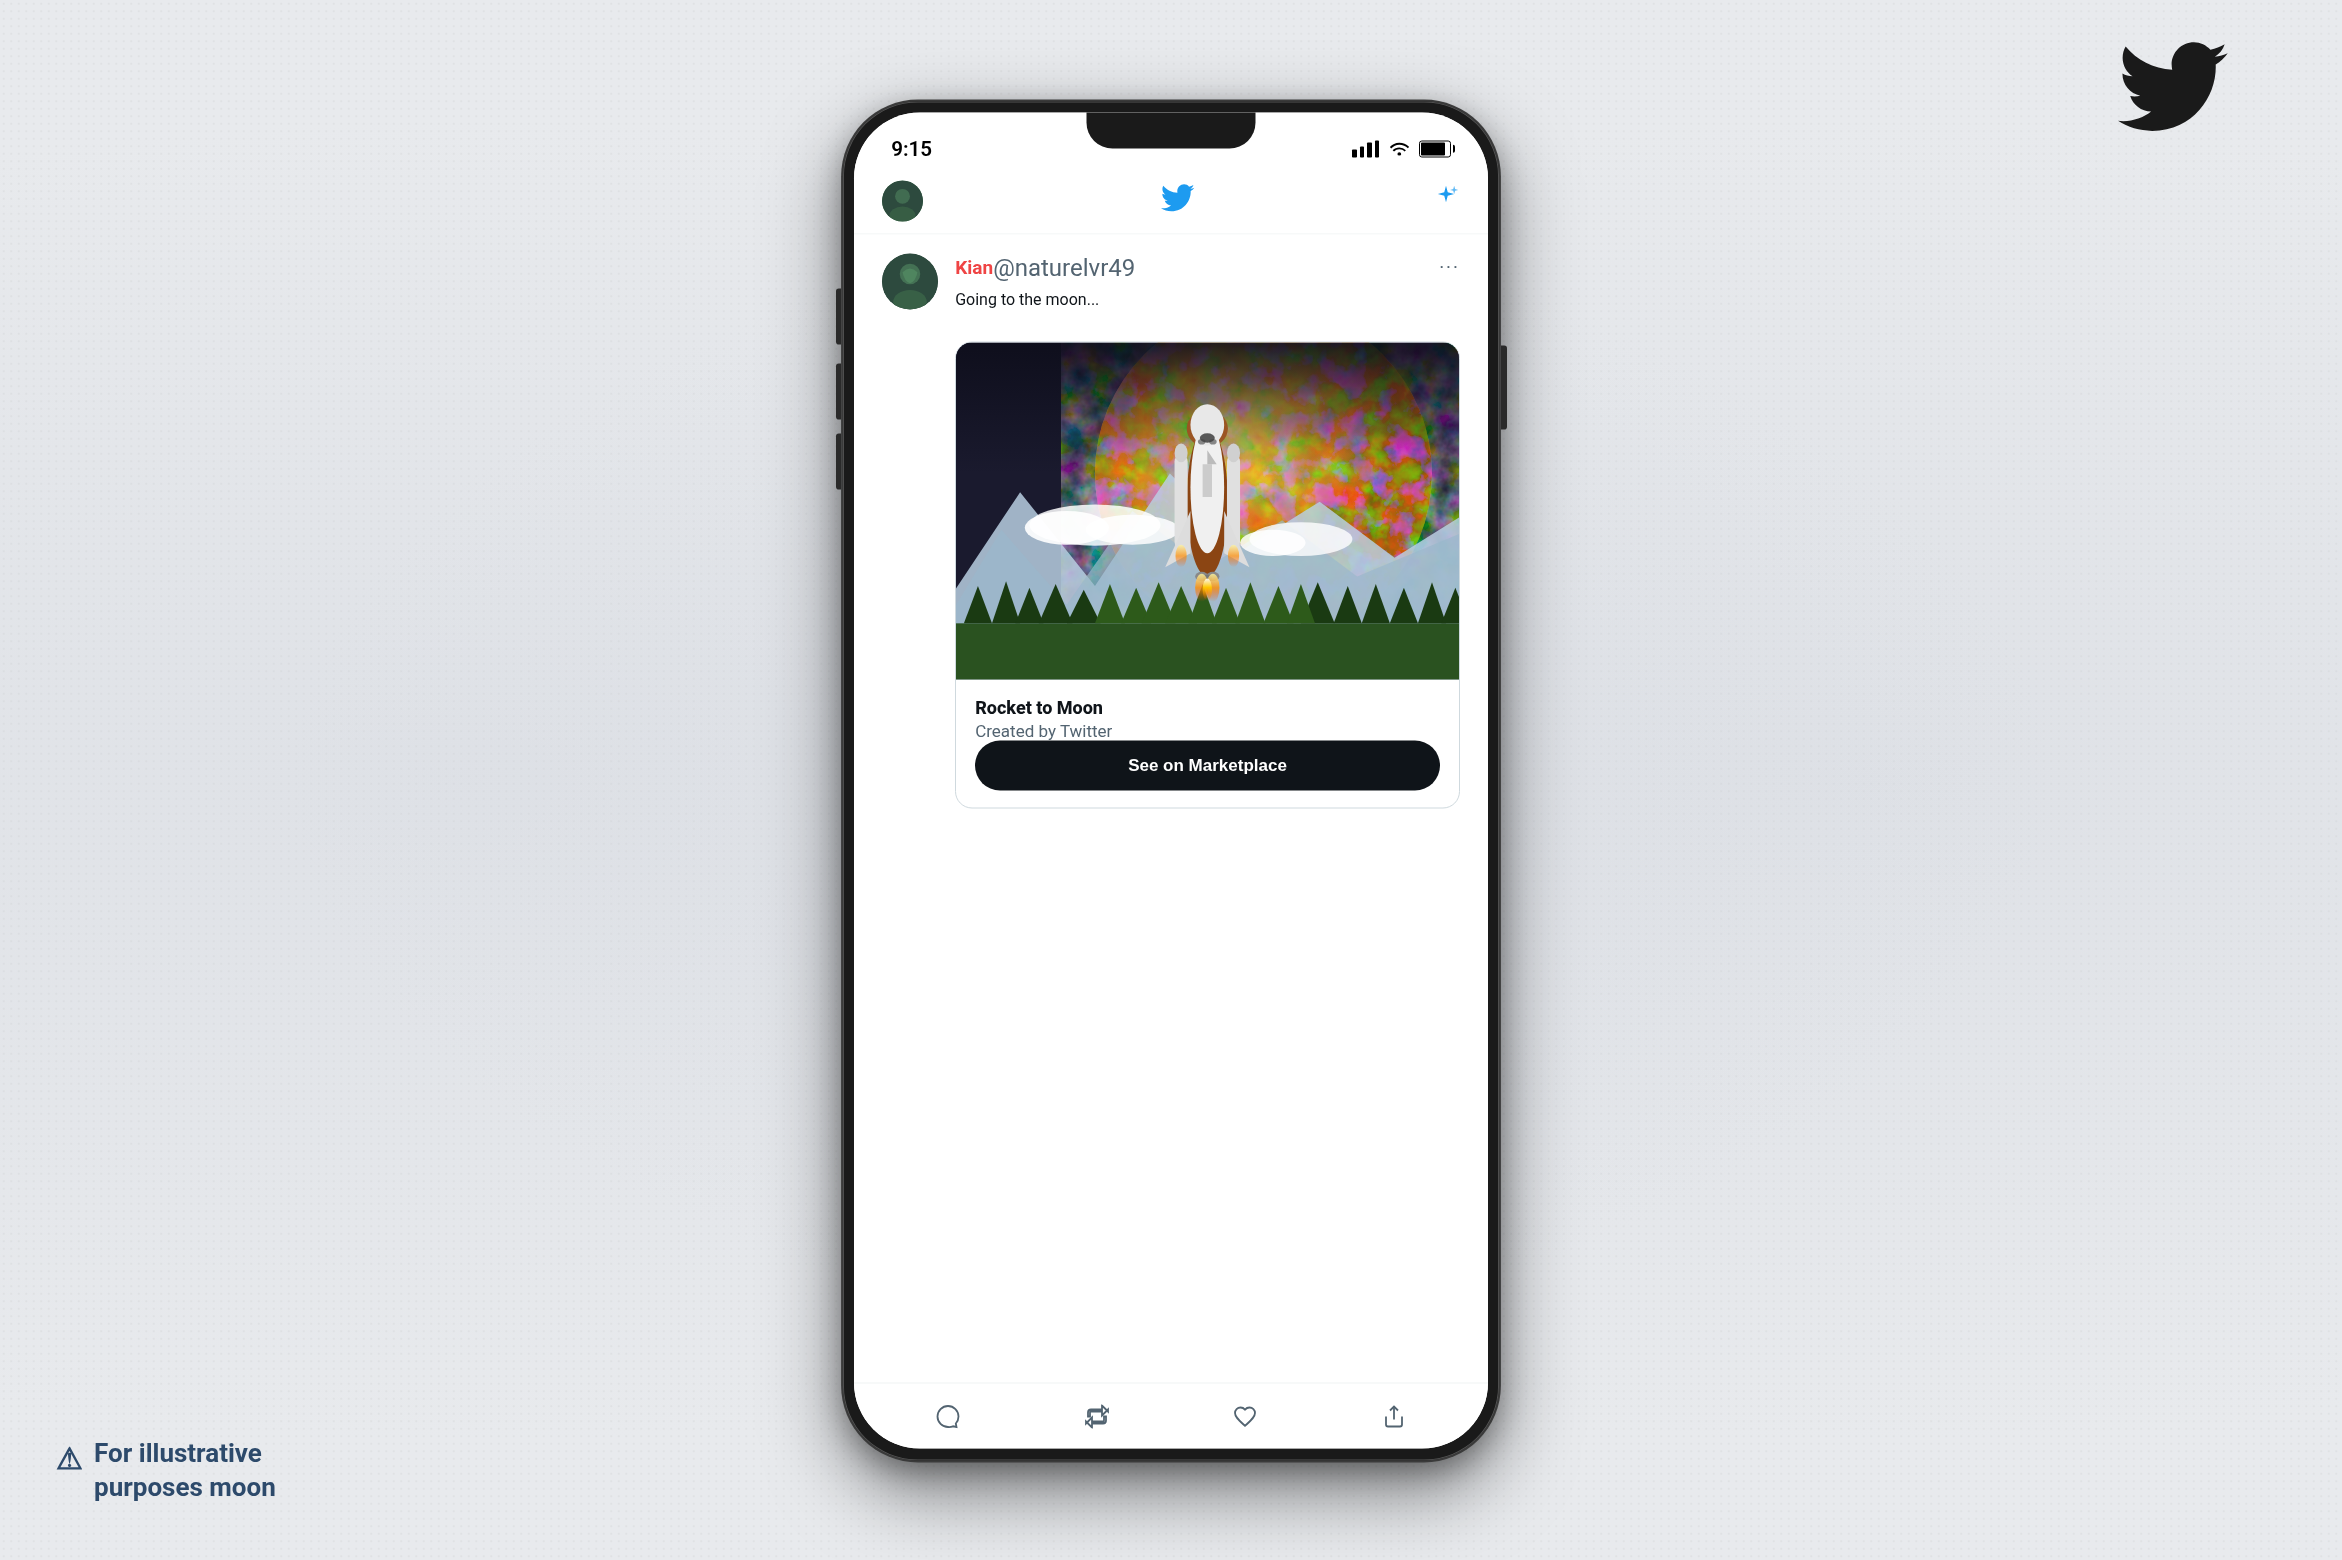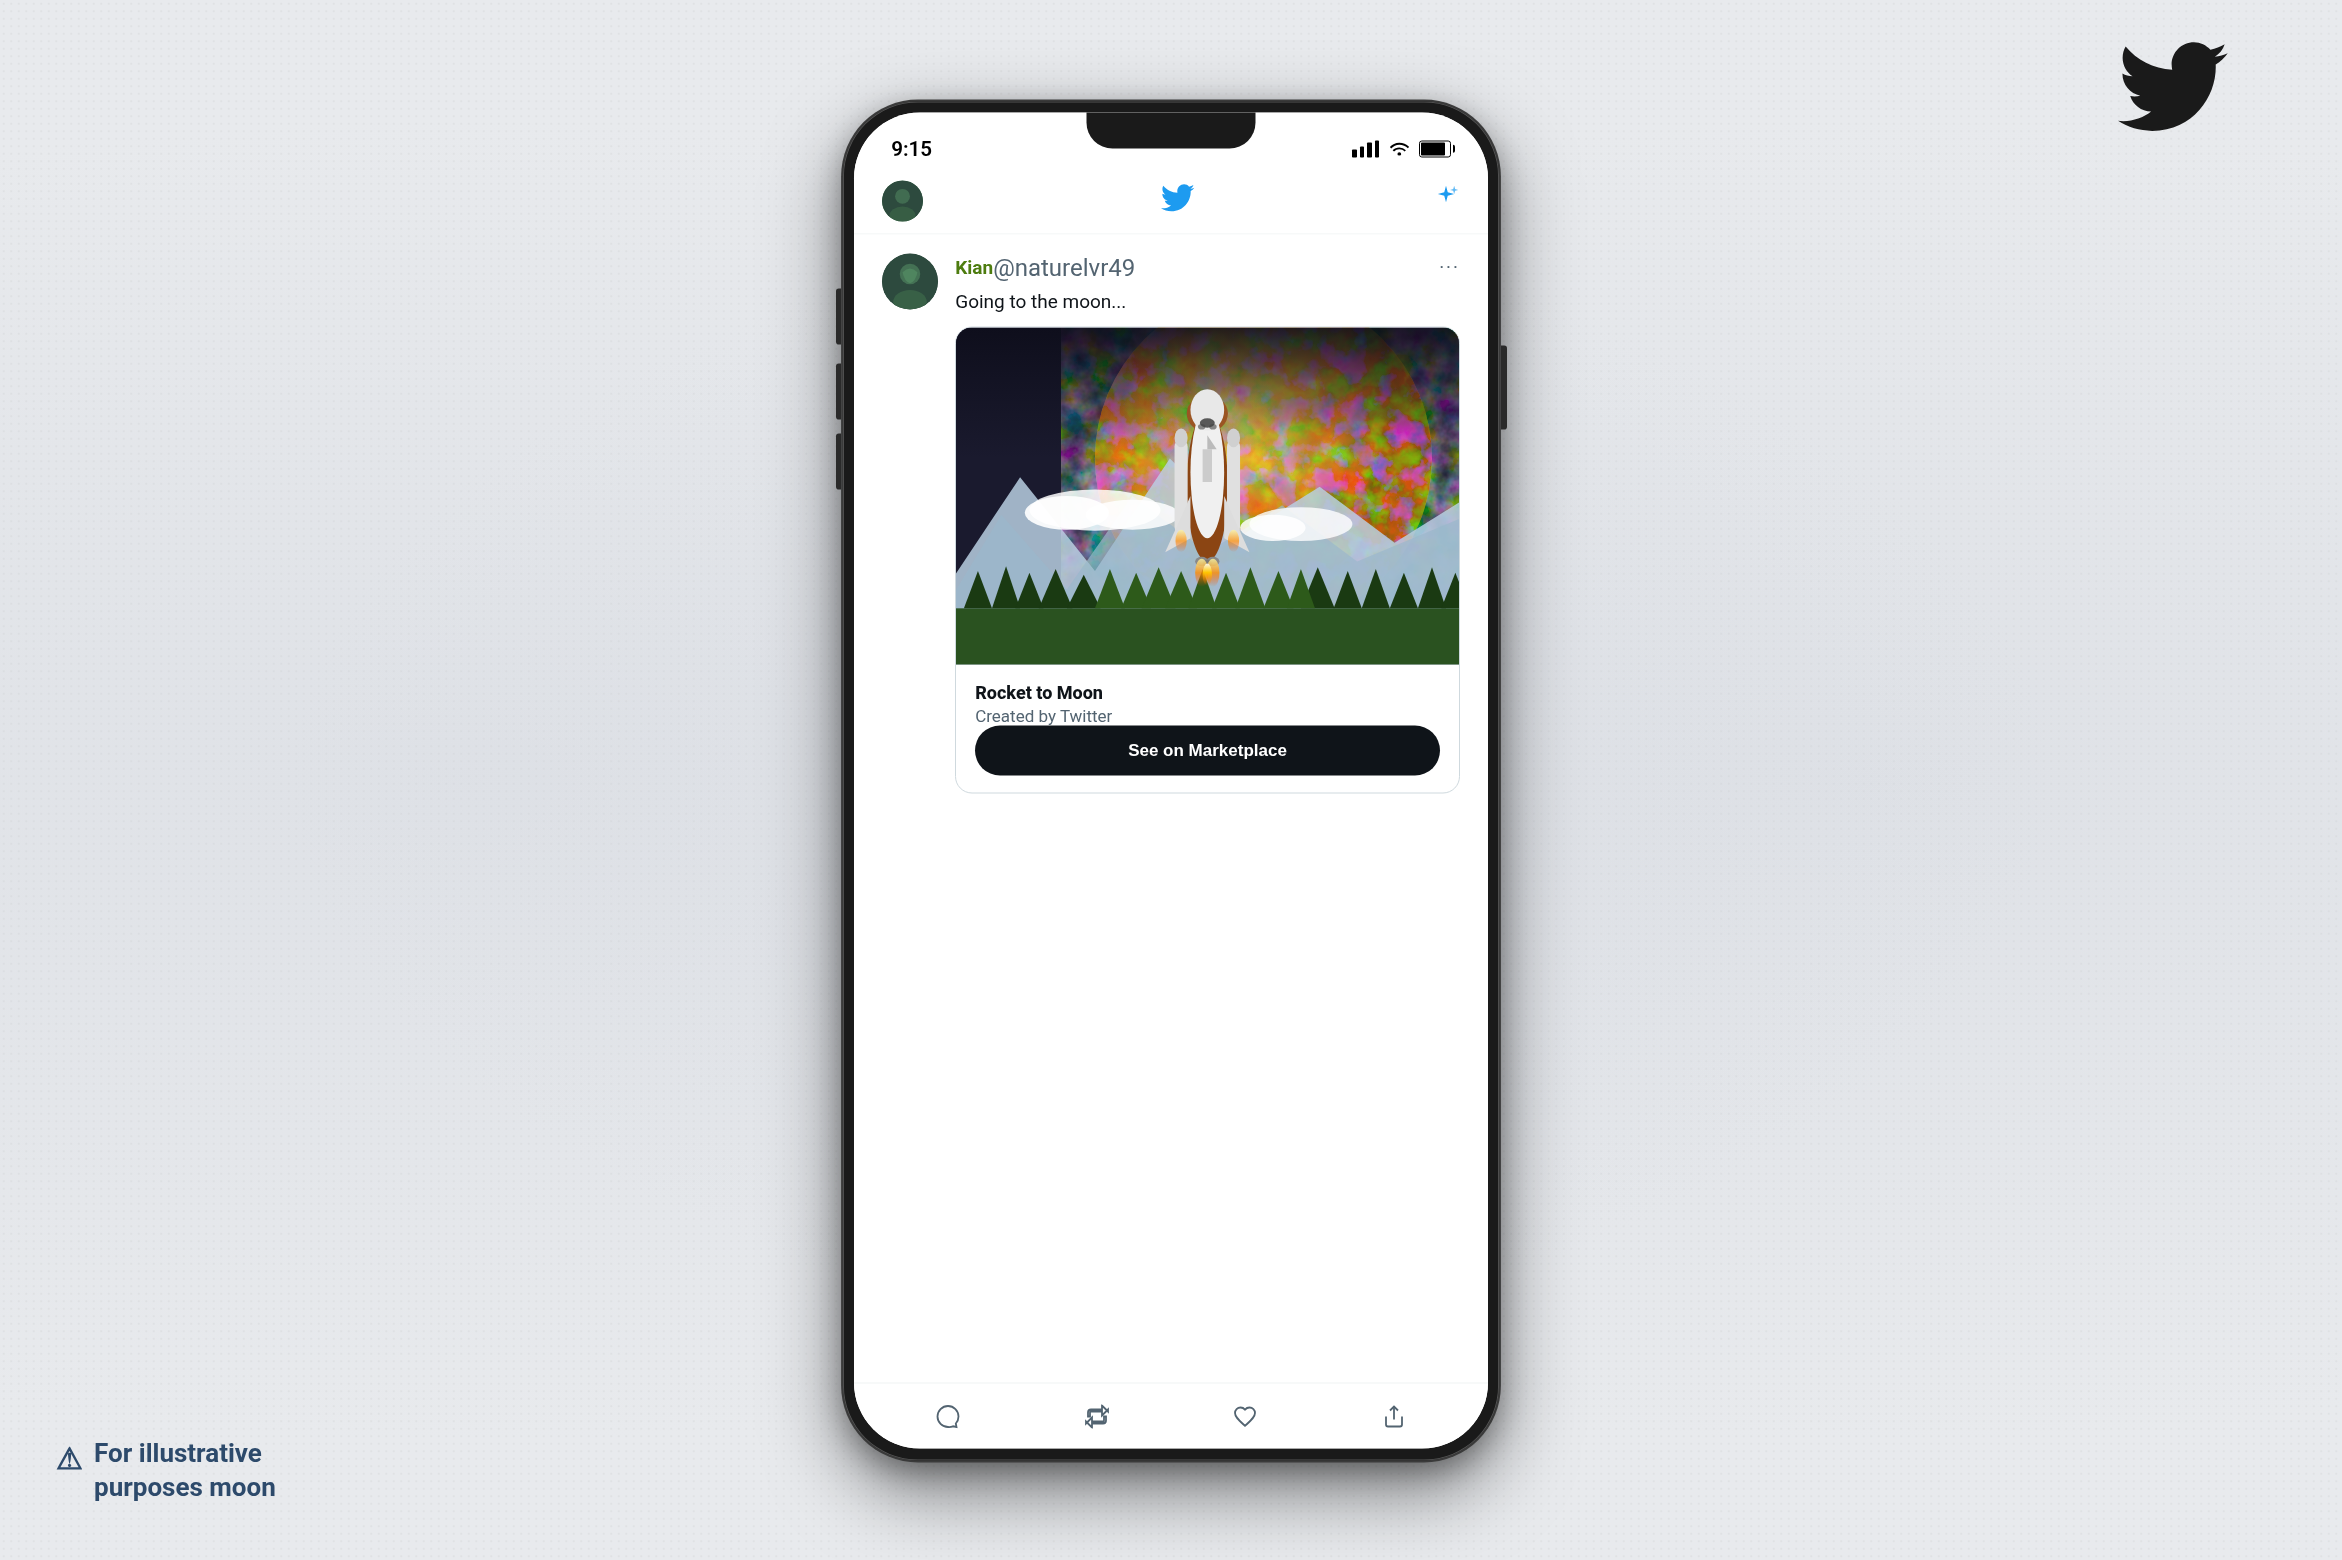--- a/index.html
+++ b/index.html
@@ -268,39 +268,39 @@
 
     .tweet-user {
       display: flex;
       align-items: center;
       gap: 0;
     }
 
     .tweet-name {
       font-size: 19px;
       font-weight: 700;
-      color: #4d7c0f;
+      color: #ef4444;
     }
 
     .tweet-handle {
       font-size: 24px;
       color: #536471;
     }
 
     .tweet-more {
       color: #536471;
       font-size: 19px;
       letter-spacing: 1.9px;
       cursor: pointer;
     }
 
     .tweet-text {
-      font-size: 19px;
+      font-size: 16px;
       color: #0f1419;
-      margin-bottom: 11px;
+      margin-bottom: 30px;
       line-height: 1.4;
     }
 
     
     .nft-card {
       border: 0.9px solid #cfd9de;
       border-radius: 17px;
       overflow: hidden;
       background: white;
     }

